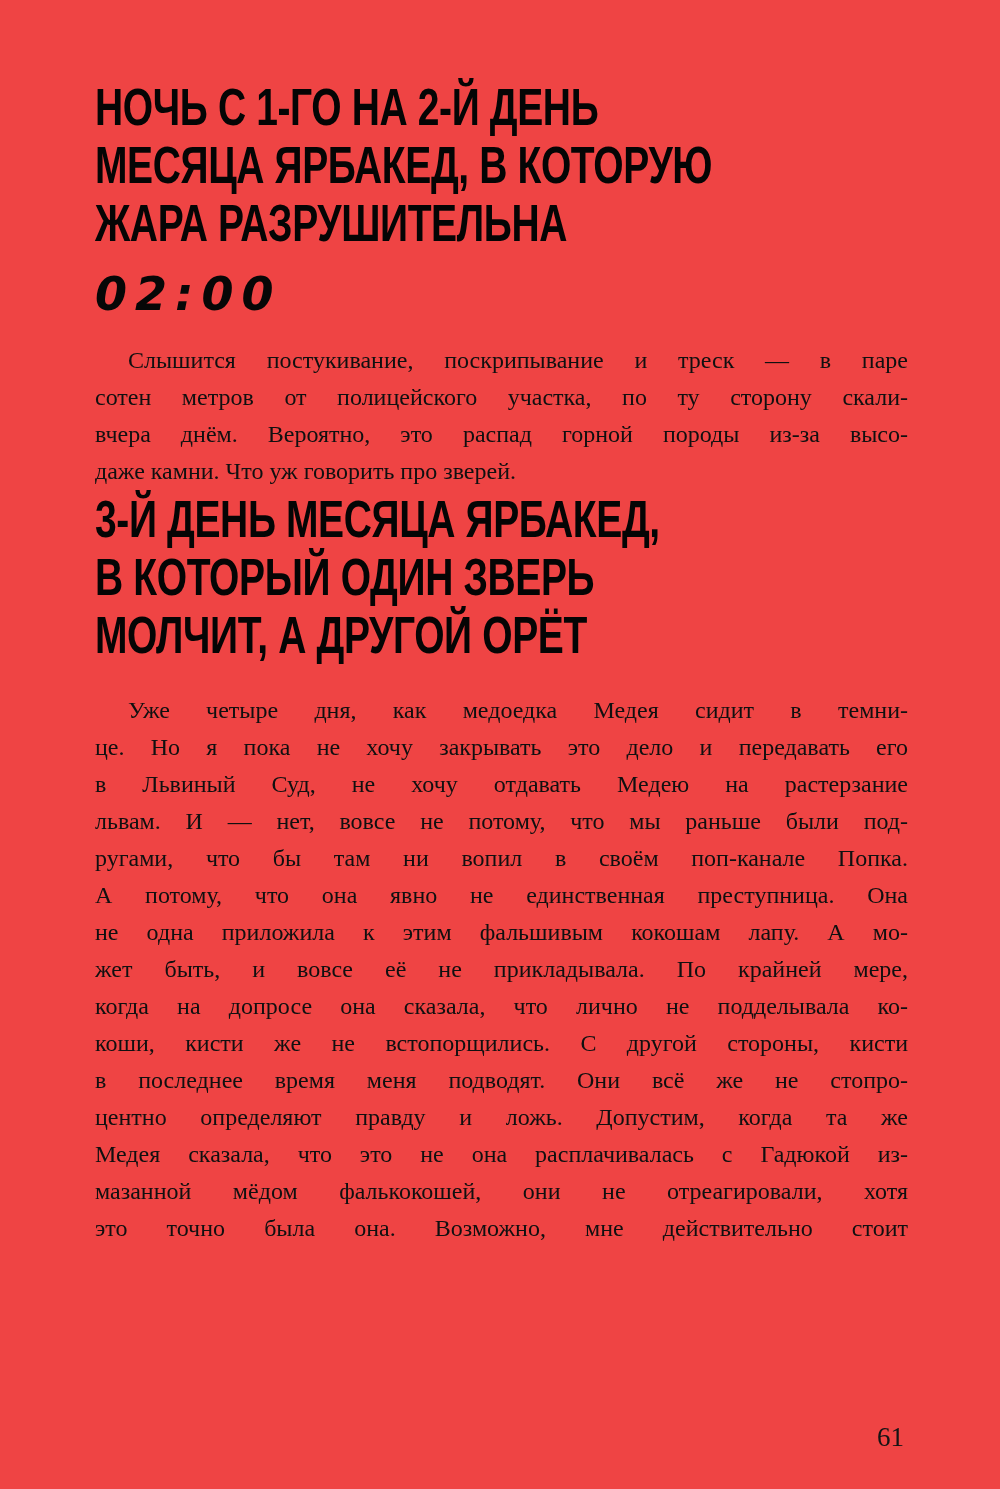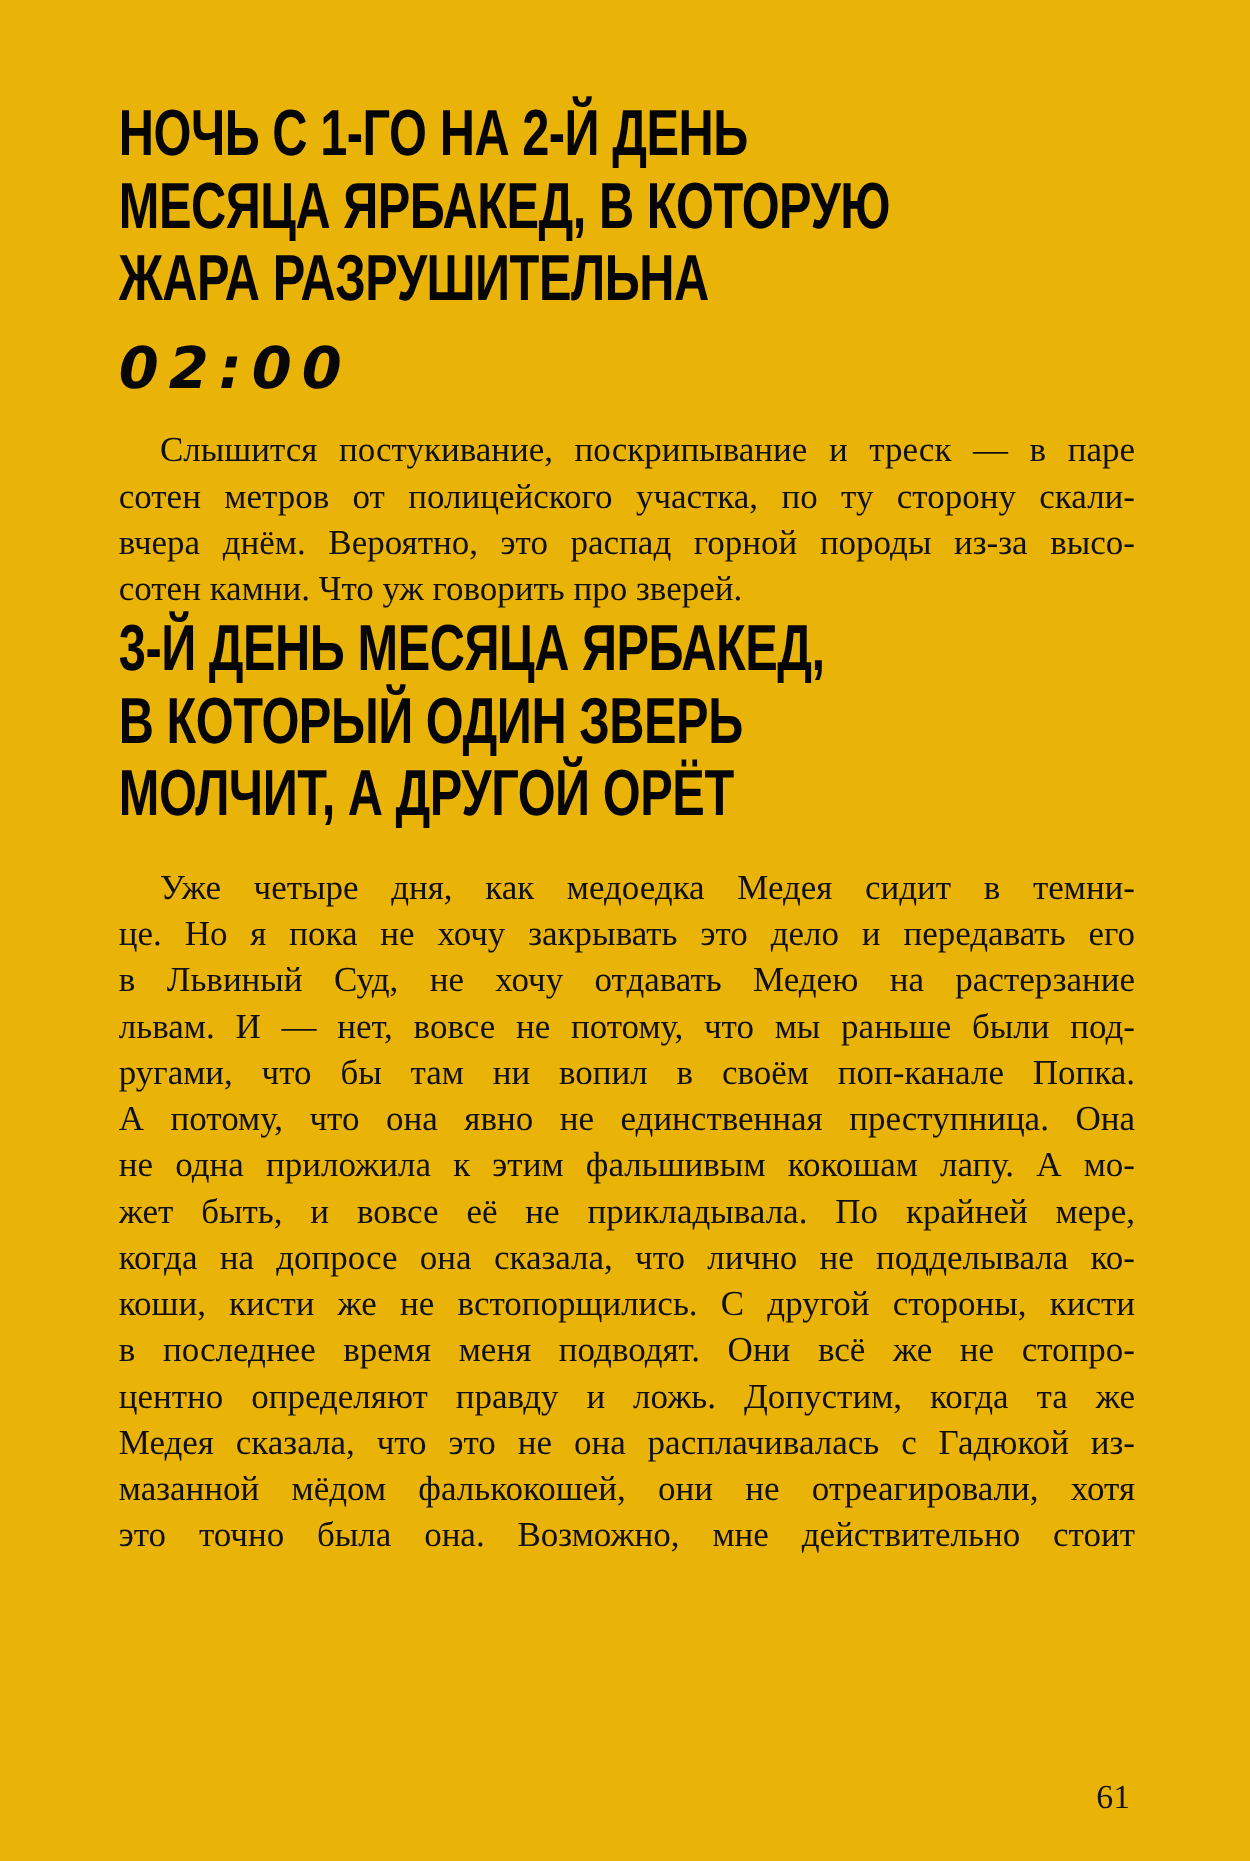--- a/index.html
+++ b/index.html
@@ -5,21 +5,21 @@
   html, body { margin: 0; padding: 0; }
   body {
     background: #e8e8e6;
     font-family: "Liberation Serif", serif;
   }
   .page {
     position: relative;
     width: 1000px;
     height: 1489px;
     margin: 0 auto;
-    background: #eab308;
+    background: #ef4444;
     color: #0e0e0e;
     box-sizing: border-box;
     padding: 78px 92px 0 95px;
     overflow: hidden;
   }
   .chapter-heading {
     font-family: "Liberation Sans", sans-serif;
     font-weight: bold;
     font-size: 52px;
     letter-spacing: -0.5px;
@@ -38,21 +38,21 @@
     height: 48px;
     line-height: 48px;
     font-family: "DejaVu Sans", sans-serif;
     font-weight: bold;
     font-style: oblique;
     font-size: 46px;
     letter-spacing: 8px;
     color: #070707;
   }
   .para {
-    font-size: 28px;
+    font-size: 24px;
     color: #101010;
     overflow: hidden;
   }
   .para .t-line {
     display: block;
     height: 37px;
     line-height: 37px;
     white-space: nowrap;
     text-align: justify;
     text-align-last: justify;
@@ -81,21 +81,21 @@
     <span class="h-line">МЕСЯЦА ЯРБАКЕД, В КОТОРУЮ</span>
     <span class="h-line">ЖАРА РАЗРУШИТЕЛЬНА</span>
   </div>
 
   <div class="time-label">02:00</div>
 
   <div class="para" id="para-1">
     <span class="t-line first">Слышится постукивание, поскрипывание и треск — в паре</span>
     <span class="t-line">сотен метров от полицейского участка, по ту сторону скали-</span>
     <span class="t-line">вчера днём. Вероятно, это распад горной породы из-за высо-</span>
-    <span class="t-line last">сотен камни. Что уж говорить про зверей.</span>
+    <span class="t-line last">даже камни. Что уж говорить про зверей.</span>
   </div>
 
   <div class="chapter-heading" id="heading-2">
     <span class="h-line">3-Й ДЕНЬ МЕСЯЦА ЯРБАКЕД,</span>
     <span class="h-line">В КОТОРЫЙ ОДИН ЗВЕРЬ</span>
     <span class="h-line">МОЛЧИТ, А ДРУГОЙ ОРЁТ</span>
   </div>
 
   <div class="para" id="para-2">
     <span class="t-line first">Уже четыре дня, как медоедка Медея сидит в темни-</span>

